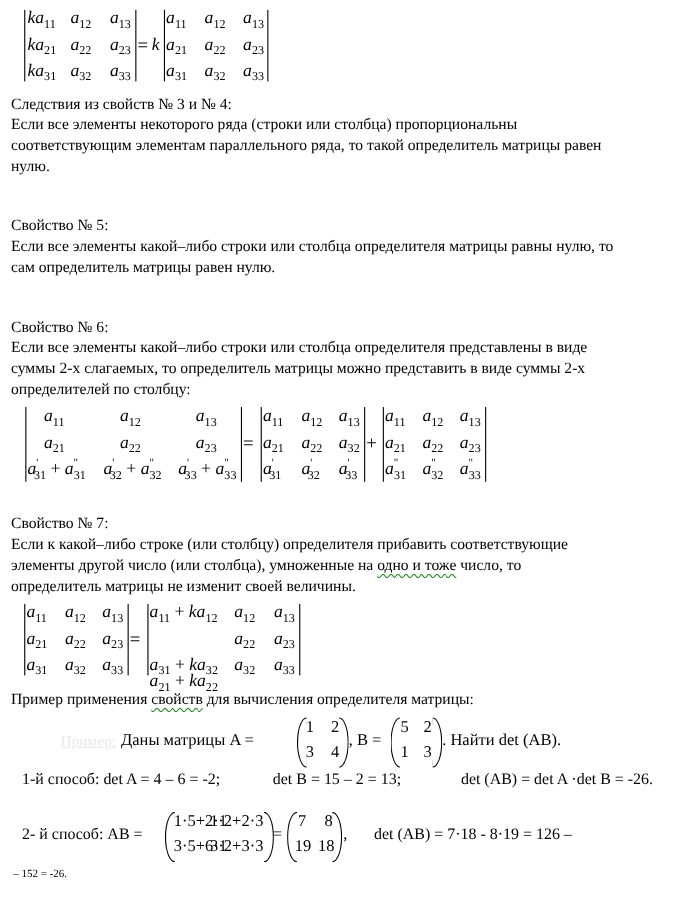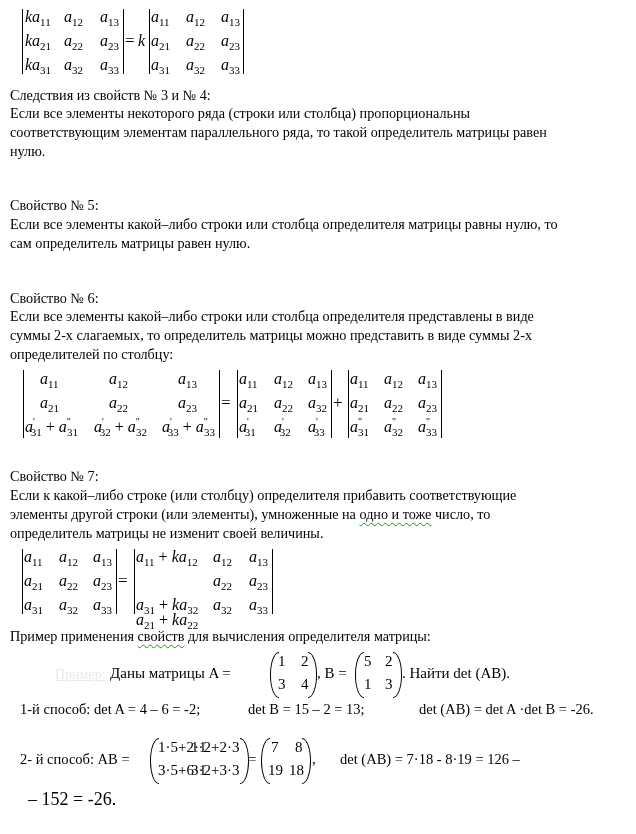--- a/index.html
+++ b/index.html
@@ -98,21 +98,21 @@
       <span class="cell" style="left: 418px; top: 394px;"><i>a</i><sub>23</sub></span>
       <span class="cell" style="left: 350px; top: 418px;"><i>a</i><span style="font-style:normal;font-size:10px;position:relative;top:-7px;margin-right:-4px">"</span><sub>31</sub></span>
       <span class="cell" style="left: 384px; top: 418px;"><i>a</i><span style="font-style:normal;font-size:10px;position:relative;top:-7px;margin-right:-4px">"</span><sub>32</sub></span>
       <span class="cell" style="left: 418px; top: 418px;"><i>a</i><span style="font-style:normal;font-size:10px;position:relative;top:-7px;margin-right:-4px">"</span><sub>33</sub></span>
     </div>
 </div>
 
 <div class="abs txt" style="left:10px;top:467px">Свойство № 7:</div>
 <div class="abs txt" style="left:10px;top:486px">Если к какой–либо строке (или столбцу) определителя прибавить соответствующие</div>
 <div class="abs txt" style="left:10px;top:505px">
-  <span>элементы другой строки (или элементы), умноженные на </span><span class="wavy">одно и тоже</span><span> число, то</span>
+  <span>элементы другой число (или столбца), умноженные на </span><span class="wavy">одно и тоже</span><span> число, то</span>
 </div>
 <div class="abs txt" style="left:10px;top:524px">определитель матрицы не изменит своей величины.</div>
 
 <div>
   <div class="det" style="left:22px;top:549px;width:93px;height:65px;"></div>
   <div class="det" style="left:134px;top:549px;width:137px;height:65px;"></div>
   <div class="math" id="f7">
       <span class="cell" style="left: 24px; top: 548px;"><i>a</i><sub>11</sub></span>
       <span class="cell" style="left: 59px; top: 548px;"><i>a</i><sub>12</sub></span>
       <span class="cell" style="left: 93px; top: 548px;"><i>a</i><sub>13</sub></span>
@@ -169,13 +169,13 @@
 <div class="abs plain" style="left:191px;top:762px;white-space:nowrap">3·2+3·3</div>
 <div class="abs plain" style="left:248px;top:751px">=</div>
 <div class="paren l" style="left:261px;top:738px;width:8px;height:44px;"></div>
 <div class="paren r" style="left:302px;top:738px;width:8px;height:44px;"></div>
 <div class="abs plain" style="left:271px;top:739px">7</div>
 <div class="abs plain" style="left:295px;top:739px">8</div>
 <div class="abs plain" style="left:268px;top:762px">19</div>
 <div class="abs plain" style="left:289px;top:762px">18</div>
 <div class="abs plain" style="left:312px;top:751px">,</div>
 <div class="abs plain" style="left:340px;top:751px;white-space:nowrap;font-size:14.5px">det (AB) = 7·18 - 8·19 = 126 –</div>
-<div class="abs plain" style="left:28px;top:789px;white-space:nowrap;font-size:18px">– 152  = -26.</div>
+<div class="abs plain" style="left:12px;top:789px;white-space:nowrap;font-size:10px">– 152  = -26.</div>
 
 </body></html>

